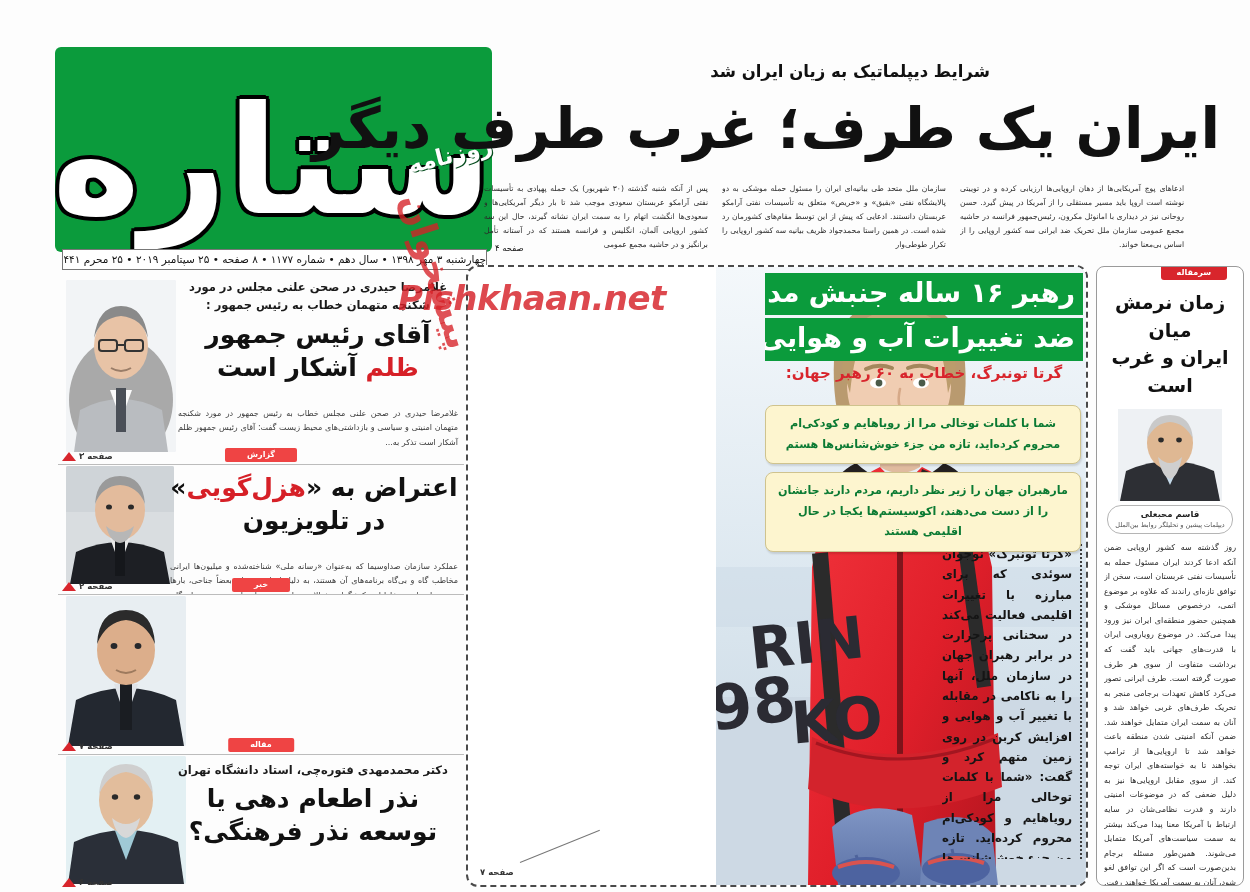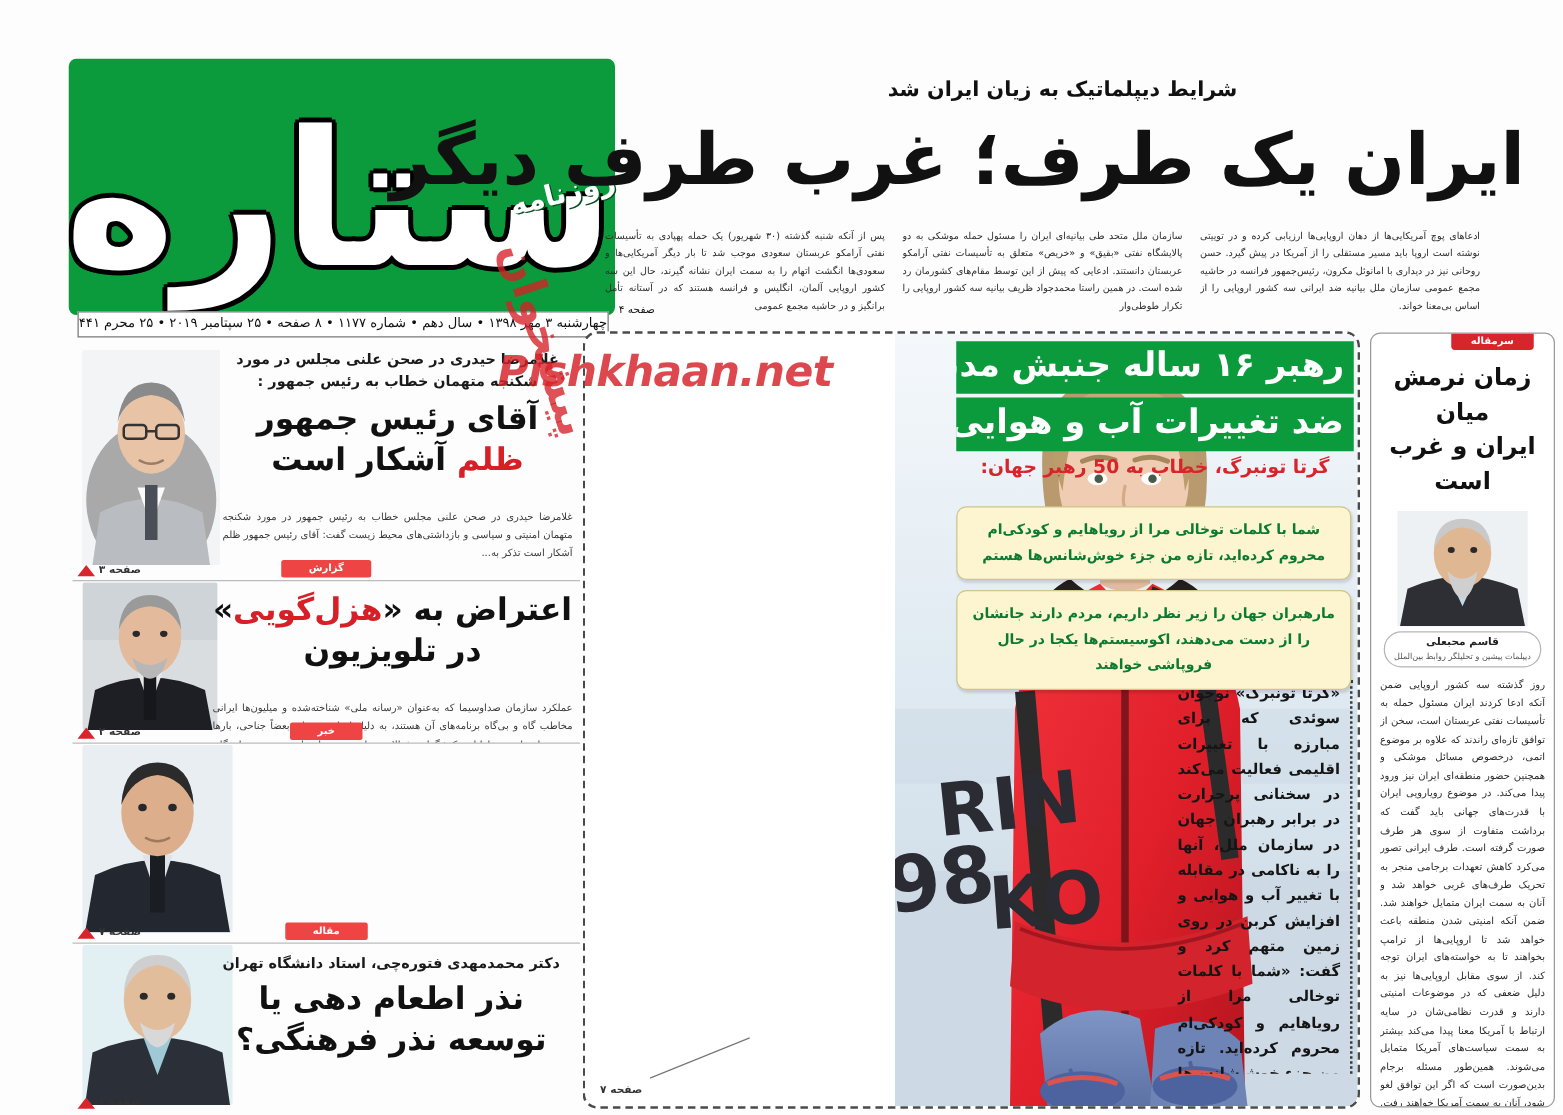--- a/index.html
+++ b/index.html
@@ -386,21 +386,21 @@
     <div class="logo-script">ستاره صبح</div>
     <div class="logo-kicker">روزنامه</div>
   </div>
   <div class="dateline">چهارشنبه ۳ مهر ۱۳۹۸ • سال دهم • شماره ۱۱۷۷ • ۸ صفحه • ۲۵ سپتامبر ۲۰۱۹ • ۲۵ محرم ۱۴۴۱ • قیمت ۱۰۰۰ تومان</div>
 
   <div class="lead-kicker">شرایط دیپلماتیک به زیان ایران شد</div>
   <div class="lead-headline">ایران یک طرف؛ غرب طرف دیگر</div>
   <div class="lead-cols">
     <div class="lead-col">پس از آنکه شنبه گذشته (۳۰ شهریور) یک حمله پهپادی به تأسیسات نفتی آرامکو عربستان سعودی موجب شد تا بار دیگر آمریکایی‌ها و سعودی‌ها انگشت اتهام را به سمت ایران نشانه گیرند، حال این سه کشور اروپایی آلمان، انگلیس و فرانسه هستند که در آستانه تأمل برانگیز و در حاشیه مجمع عمومی</div>
     <div class="lead-col">سازمان ملل متحد طی بیانیه‌ای ایران را مسئول حمله موشکی به دو پالایشگاه نفتی «بقیق» و «خریص» متعلق به تأسیسات نفتی آرامکو عربستان دانستند. ادعایی که پیش از این توسط مقام‌های کشورمان رد شده است. در همین راستا محمدجواد ظریف بیانیه سه کشور اروپایی را تکرار طوطی‌وار</div>
-    <div class="lead-col">ادعاهای پوچ آمریکایی‌ها از دهان اروپایی‌ها ارزیابی کرده و در توییتی نوشته است اروپا باید مسیر مستقلی را از آمریکا در پیش گیرد. حسن روحانی نیز در دیداری با امانوئل مکرون، رئیس‌جمهور فرانسه در حاشیه مجمع عمومی سازمان ملل بیانیه ضد ایرانی سه کشور اروپایی را از اساس بی‌معنا خواند.</div>
+    <div class="lead-col">ادعاهای پوچ آمریکایی‌ها از دهان اروپایی‌ها ارزیابی کرده و در توییتی نوشته است اروپا باید مسیر مستقلی را از آمریکا در پیش گیرد. حسن روحانی نیز در دیداری با امانوئل مکرون، رئیس‌جمهور فرانسه در حاشیه مجمع عمومی سازمان ملل تحریک ضد ایرانی سه کشور اروپایی را از اساس بی‌معنا خواند.</div>
   </div>
   <div class="lead-more">صفحه ۴</div>
 
   <div class="left-col">
 
     <div class="art a1">
       <div class="art-photo">
         <svg viewBox="0 0 110 172" width="110" height="172" preserveAspectRatio="none">
           <rect width="110" height="172" fill="#f2f4f6"></rect>
           <ellipse cx="55" cy="120" rx="52" ry="62" fill="#a9a9a9"></ellipse>
@@ -580,25 +580,25 @@
         <ellipse cx="150" cy="606" rx="34" ry="16" fill="#4d63a0"></ellipse>
         <ellipse cx="240" cy="602" rx="34" ry="16" fill="#4d63a0"></ellipse>
         <path d="M122 600 Q150 590 178 600" stroke="#d9534f" stroke-width="4" fill="none"></path>
         <path d="M212 596 Q240 586 268 596" stroke="#d9534f" stroke-width="4" fill="none"></path>
       </svg>
     </div>
 
     <div class="green-head">
       <div class="gh-line">رهبر ۱۶ ساله جنبش مدنی</div>
       <div class="gh-line">ضد تغییرات آب و هوایی</div>
-      <div class="gh-sub">گرتا تونبرگ، خطاب به 50 رهبر جهان:</div>
+      <div class="gh-sub">گرتا تونبرگ، خطاب به ۶۰ رهبر جهان:</div>
     </div>
 
     <div class="quote-box q1">شما با کلمات توخالی مرا از رویاهایم و کودکی‌ام محروم کرده‌اید، تازه من جزء خوش‌شانس‌ها هستم</div>
-    <div class="quote-box q2">مارهبران جهان را زیر نظر داریم، مردم دارند جانشان را از دست می‌دهند، اکوسیستم‌ها یکجا در حال فروپاشی خواهند</div>
+    <div class="quote-box q2">مارهبران جهان را زیر نظر داریم، مردم دارند جانشان را از دست می‌دهند، اکوسیستم‌ها یکجا در حال اقلیمی هستند</div>
 
     <div class="center-text">«گرتا تونبرگ» نوجوان سوئدی که برای مبارزه با تغییرات اقلیمی فعالیت می‌کند در سخنانی پرحرارت در برابر رهبران جهان در سازمان ملل، آنها را به ناکامی در مقابله با تغییر آب و هوایی و افزایش کربن در روی زمین متهم کرد و گفت: «شما با کلمات توخالی مرا از رویاهایم و کودکی‌ام محروم کرده‌اید. تازه من جزء خوش‌شانس‌ها هستم.» شگفت آنکه گرتا تونبرگ ۱۶ ساله به دلیل نگرانی از اوضاع زیست‌محیطی جهان مدرسه را رها کرده و با قایق از اقیانوس گذشته و به نیویورک آمده تا فریاد نوجوانان را به گوش ۶۰ رهبر جهان برساند. اینک گرتا تونبرگ رهبر جنبش مدنی زیست‌محیطی شناخته شده و پژواک صدایش در دنیا شنیده می‌شود. سال‌هاست که دانشمندان، کنشگران نسبت به بد شدن محیط زمین...</div>
 
     <div class="callout-line"></div>
     <div class="center-pageref">صفحه ۷</div>
   </div>
 
   <div class="sidebar">
     <div class="sb-badge">سرمقاله</div>
     <div class="sb-title">

